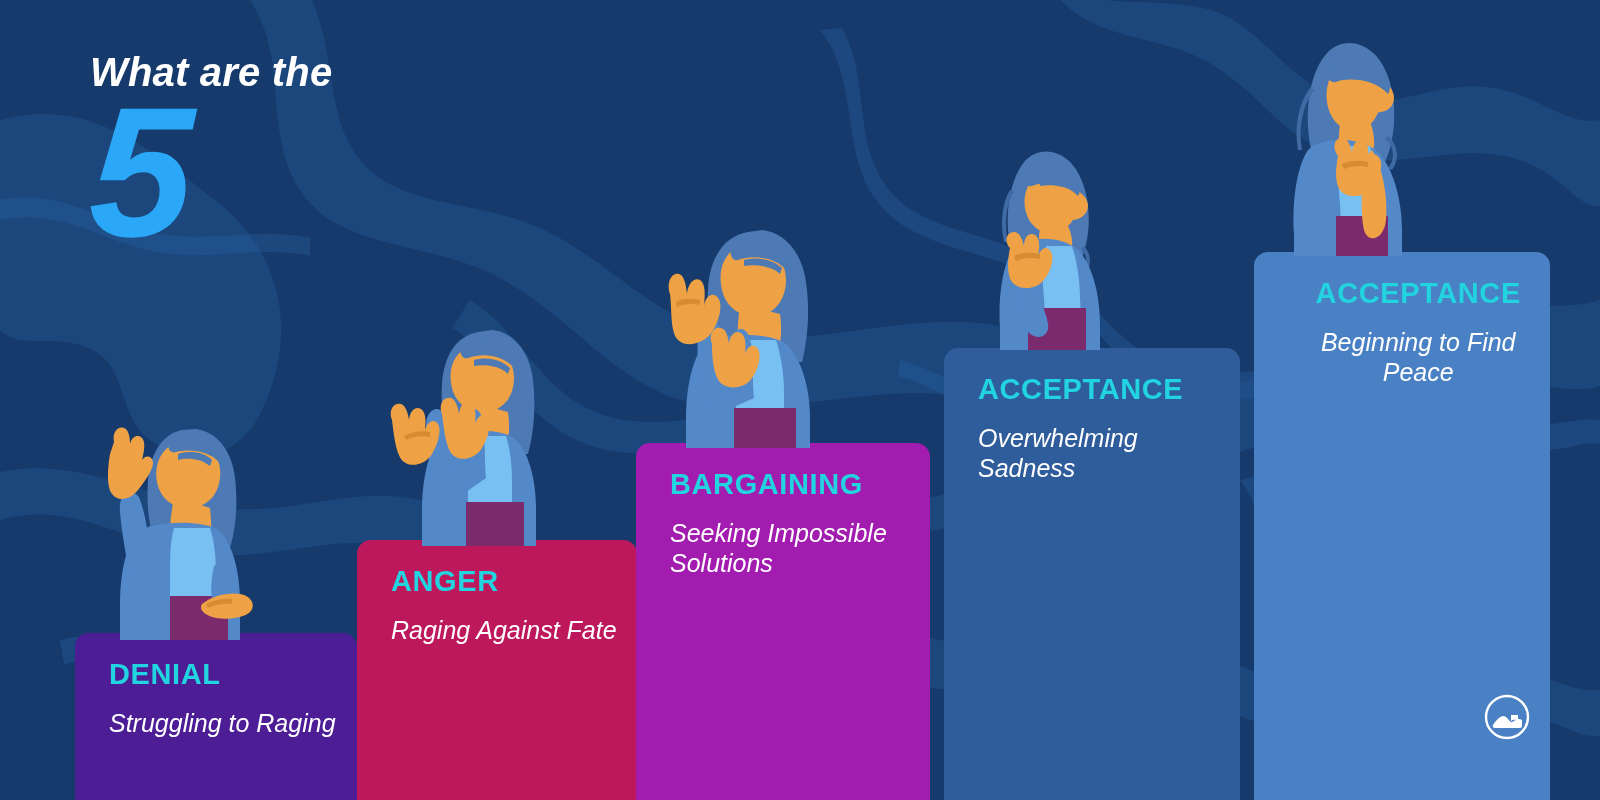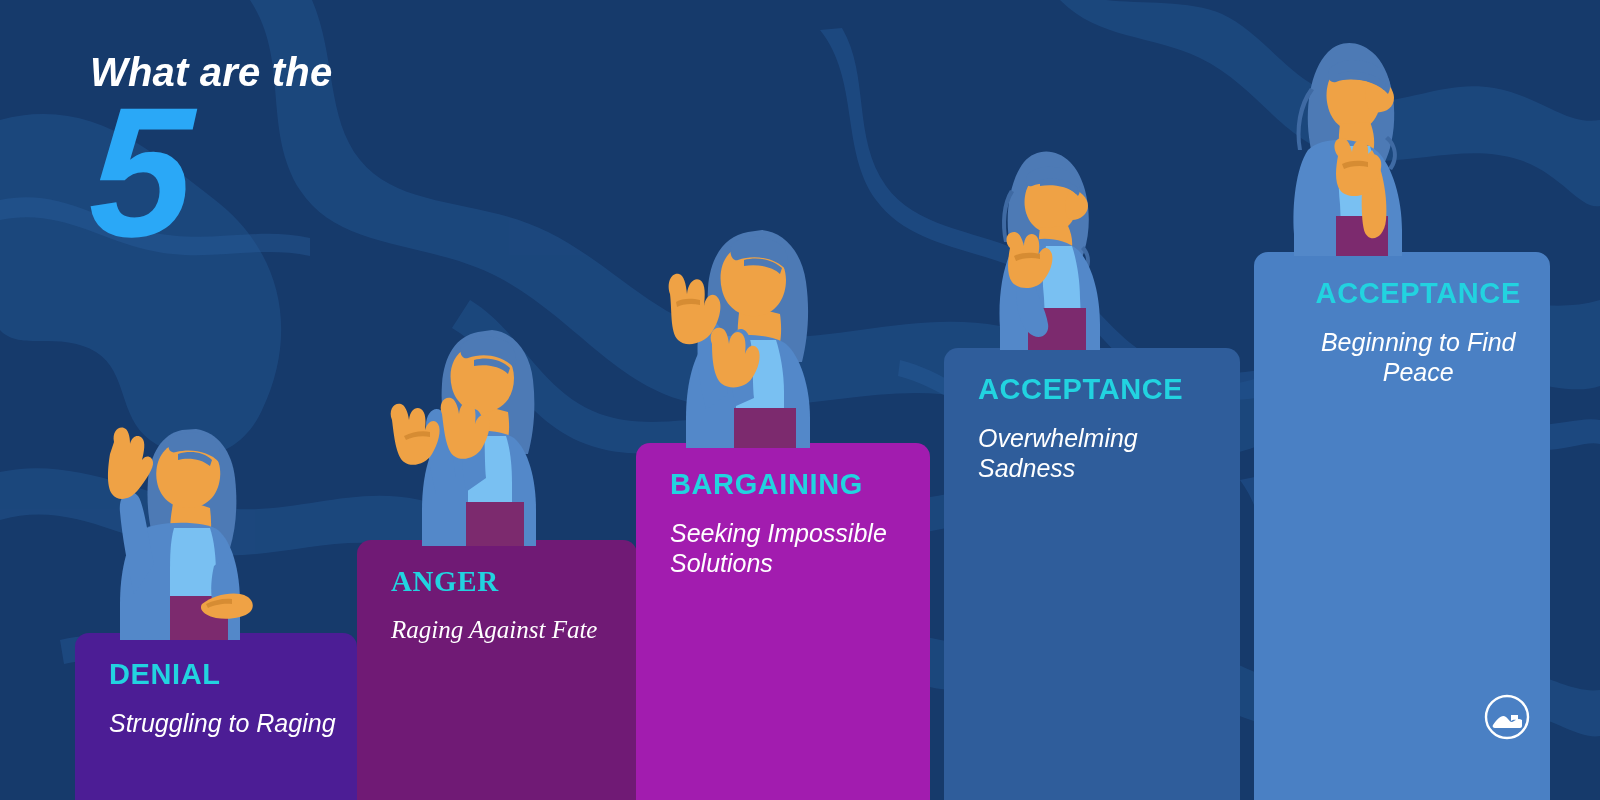--- a/index.html
+++ b/index.html
@@ -191,21 +191,21 @@
              C46,102 53,101 56,106 C60,112 56,126 50,136
              C44,146 30,150 22,144 C14,138 12,118 10,102 Z" fill="#efa245"></path>
 
     <path d="M60,96 C56,86 62,78 69,80 C73,81 76,88 77,96
              C78,86 84,82 89,85 C94,88 94,98 93,106
              C96,96 103,95 106,100 C110,106 106,120 100,130
              C94,140 80,144 72,138 C64,132 62,112 60,96 Z" fill="#efa245"></path>
     <path d="M22,118 C30,114 40,112 48,114 L48,119 C40,117 30,119 24,122 Z" fill="#d68c33"></path>
   </svg>
 
-  <div class="step" style="left:357px; top:540px; width:280px; height:260px; background:#701a75;font-family:Liberation Serif, serif;">
+  <div class="step" style="left:357px; top:540px; width:280px; height:260px; background:#be185d;">
     <div class="step-label">
       <div class="step-title">ANGER</div>
       <div class="step-sub">Raging Against Fate</div>
     </div>
   </div>
 
   <svg class="figure" style="left:648px; top:222px; width:192px; height:226px;" viewBox="0 0 192 226">
     <path d="M100,10 C76,14 62,36 60,66 C58,98 64,122 72,140 L154,140
              C160,116 162,88 158,60 C154,30 136,10 114,8 Z" fill="#4d7ab5"></path>
     <path d="M92,82 C90,100 88,114 92,126 C98,140 118,142 126,134

